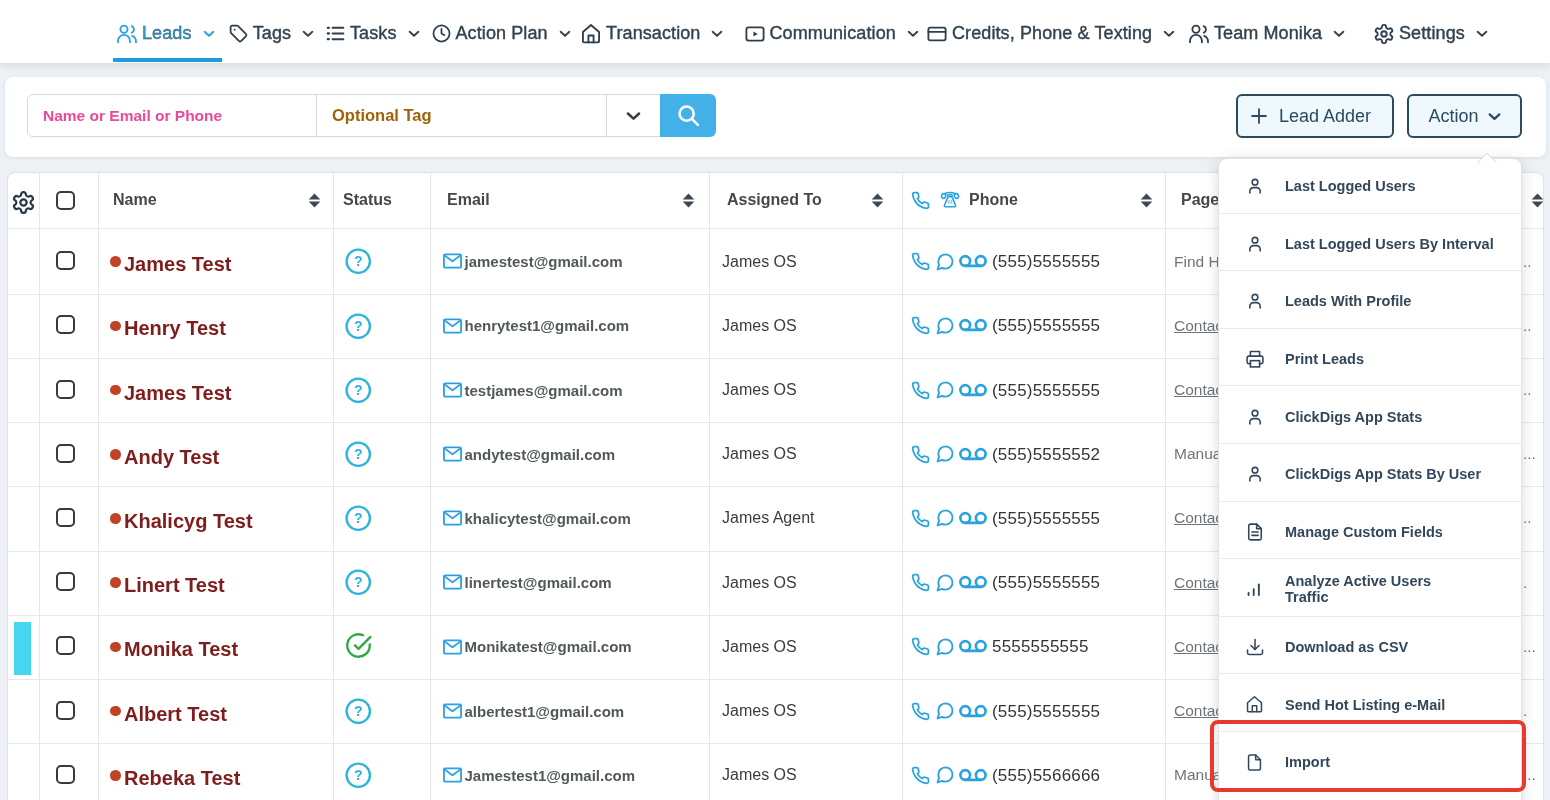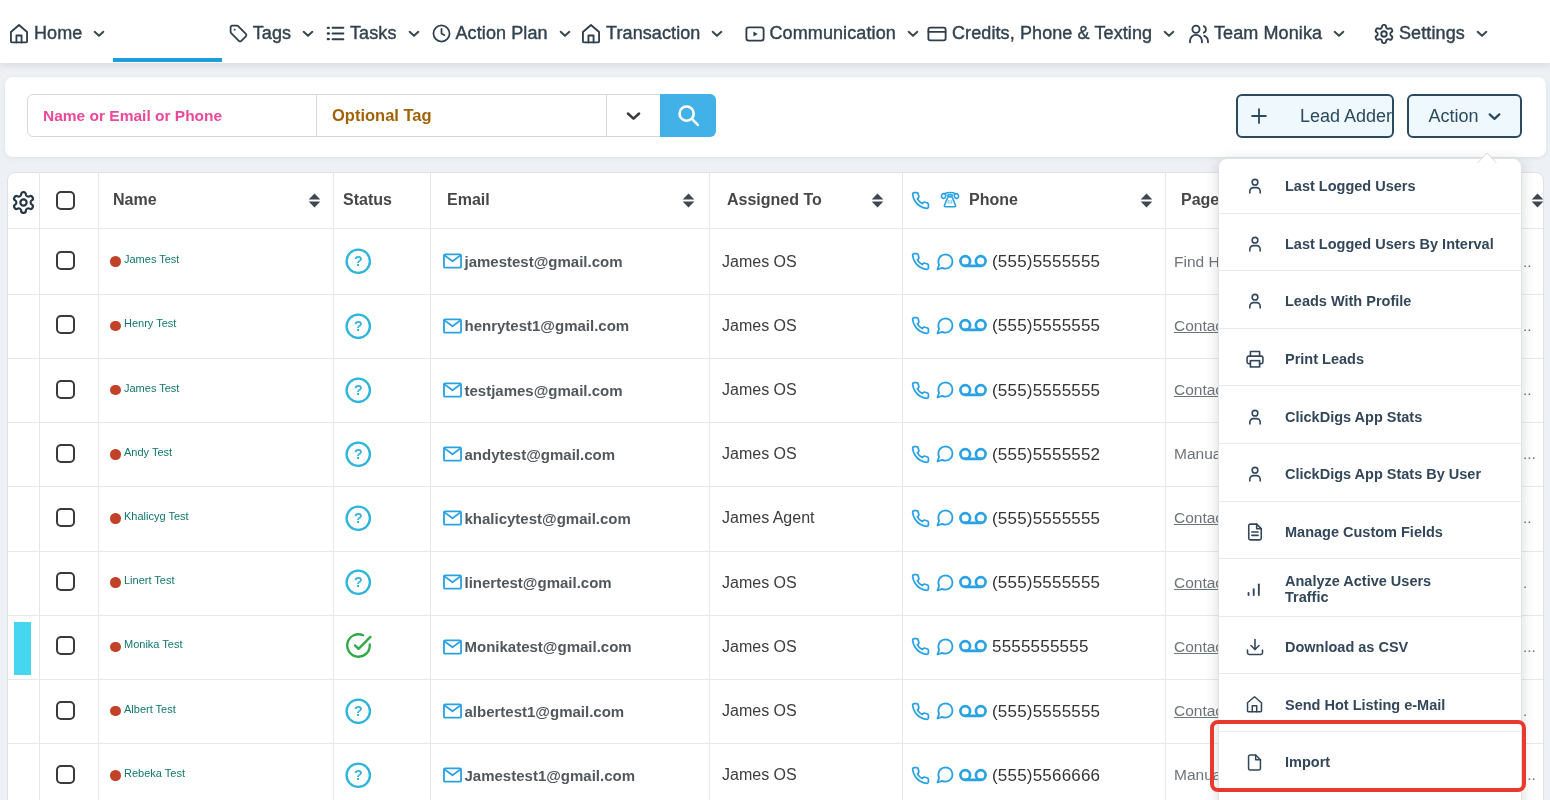--- a/index.html
+++ b/index.html
@@ -18,47 +18,49 @@
   display:flex;align-items:center;padding-left:15px;font-size:17px}
 .btn{position:absolute;top:94px;height:44px;border:2px solid #2c4a5e;border-radius:6px;
   background:#eef8fd;display:flex;align-items:center;justify-content:center;gap:9px;
   font-size:18px;color:#2c4a5e;font-weight:400}
 .tbl{position:absolute;left:7px;top:172px;width:1537px;height:642px;background:#fff;
   border:1px solid #dde2e6;border-radius:8px 8px 0 0}
 .vline{position:absolute;top:172px;width:1px;background:#e4e7ea}
 .hline{position:absolute;left:8px;width:1535px;height:1px;background:#e6e9ec}
 .hdr{position:absolute;font-size:16px;font-weight:bold;color:#474747;white-space:nowrap}
 .cell{position:absolute;white-space:nowrap;font-size:16px;color:#3c3c3c}
-.name{font-weight:normal;color:#0f766e;font-size:11px}
+.name{font-weight:bold;color:#7f1d1d;font-size:20px}
 .mail{font-weight:bold;color:#51585c;font-size:15px}
 .num{color:#343434;font-size:17px;letter-spacing:.2px}
 .pgsrc{font-size:15.5px;color:#6e757a;overflow:hidden;text-overflow:ellipsis}
 .cb{position:absolute;left:55.5px;width:19px;height:19px;border:2px solid #3a3a3a;border-radius:5px}
 .dot{position:absolute;left:110px;width:10.5px;height:10.5px;border-radius:50%;background:#c14227}
 .menu{position:absolute;left:1218px;top:158px;width:304px;height:657px;background:#fff;
   border:1px solid #e2e2e2;border-radius:9px;box-shadow:0 3px 14px rgba(40,50,60,.18)}
 .mitem{position:absolute;left:0;width:100%;height:57.6px;display:flex;align-items:center;
   font-size:14.5px;font-weight:bold;color:#33475b}
 .micon{position:absolute;left:27px;display:flex;align-items:center}
 .mtxt{position:absolute;left:67px}
 .msep{position:absolute;left:0;width:100%;height:1px;background:#e8eaec}
 .redbox{position:absolute;left:1210px;top:720px;width:316px;height:72px;
   border:4px solid #e8392e;border-radius:8px;z-index:60}
 .caret{position:absolute;left:1477px;top:148.5px;z-index:55}
 </style></head><body>
 
 <div class="nav">
-<div class="nitem" style="left:8.0px;color:#33424f">
+<div class="nitem" style="left:116.0px;color:#2aa3e1">
       <svg width="22" height="22" viewBox="0 0 24 24" fill="none" style="">
-        <path d="M3.2 9.8 L12 2.2 L20.8 9.8 V20.3 A0.9 0.9 0 0 1 19.9 21.2 H4.1 A0.9 0.9 0 0 1 3.2 20.3 Z" stroke="#2f3e4d" stroke-width="2.0" stroke-linecap="round" stroke-linejoin="round"></path>
-        <path d="M9.2 21.2 V13.6 H14.8 V21.2" stroke="#2f3e4d" stroke-width="2.0" stroke-linecap="round" stroke-linejoin="round"></path>
-      </svg>
-      <span>Home</span>
-      <svg width="12" height="7.5" viewBox="0 0 14 9" fill="none" style="">
-        <path d="M1.8 2.2 L7 7 L12.2 2.2" stroke="#3a474f" stroke-width="2.4" stroke-linecap="round" stroke-linejoin="round"></path>
+        <circle cx="8.7" cy="6.8" r="3.9" stroke="#2aa3e1" stroke-width="2.0"></circle>
+        <path d="M2.2 21 v-1.6 a6.5 6.5 0 0 1 13 0 V21" stroke="#2aa3e1" stroke-width="2.0" stroke-linecap="round" stroke-linejoin="round"></path>
+        <path d="M17.2 3.4 a3.9 3.9 0 0 1 0 7.2" stroke="#2aa3e1" stroke-width="2.0" stroke-linecap="round" stroke-linejoin="round"></path>
+        <path d="M17.6 14.1 a6.5 6.5 0 0 1 4.2 6.1 V21" stroke="#2aa3e1" stroke-width="2.0" stroke-linecap="round" stroke-linejoin="round"></path>
+      </svg>
+      <span>Leads</span>
+      <svg width="12" height="7.5" viewBox="0 0 14 9" fill="none" style="">
+        <path d="M1.8 2.2 L7 7 L12.2 2.2" stroke="#2aa3e1" stroke-width="2.4" stroke-linecap="round" stroke-linejoin="round"></path>
       </svg>
     </div>
 <div class="nitem" style="left:227.7px;color:#33424f">
       <svg width="21" height="21" viewBox="0 0 24 24" fill="none" style="">
         <path d="M3 10.2 V4.6 A1.6 1.6 0 0 1 4.6 3 h5.6 a2 2 0 0 1 1.4 .6 l8.8 8.8 a2 2 0 0 1 0 2.8 l-5.2 5.2 a2 2 0 0 1 -2.8 0 L3.6 11.6 A2 2 0 0 1 3 10.2 Z" stroke="#2f3e4d" stroke-width="2.0" stroke-linecap="round" stroke-linejoin="round"></path>
         <circle cx="7.6" cy="7.6" r="1.1" fill="#2f3e4d"></circle>
       </svg>
       <span>Tags</span>
       <svg width="12" height="7.5" viewBox="0 0 14 9" fill="none" style="">
         <path d="M1.8 2.2 L7 7 L12.2 2.2" stroke="#3a474f" stroke-width="2.4" stroke-linecap="round" stroke-linejoin="round"></path>
@@ -149,21 +151,21 @@
     <svg width="15" height="10" viewBox="0 0 14 9" fill="none" style="">
       <path d="M1.8 2.2 L7 7 L12.2 2.2" stroke="#3b3b3b" stroke-width="2.4" stroke-linecap="round" stroke-linejoin="round"></path>
     </svg>
   </div>
 <div class="abs" style="left:660px;top:94px;width:56px;height:43px;background:#41b1e8;border-radius:0 6px 6px 0;display:flex;align-items:center;justify-content:center">
     <svg width="25" height="25" viewBox="0 0 24 24" fill="none" style="">
       <circle cx="10.2" cy="10.2" r="6.8" stroke="#fff" stroke-width="2.5"></circle>
       <path d="M15.2 15.2 L21 21" stroke="#fff" stroke-width="2.5" stroke-linecap="round" stroke-linejoin="round"></path>
     </svg>
   </div>
-<div class="btn" style="left:1236px;width:158px;justify-content:space-between;padding-left:10px">
+<div class="btn" style="left:1236px;width:158px;justify-content:flex-start;padding-left:10px">
     <svg width="22" height="22" viewBox="0 0 24 24" fill="none" style="">
       <path d="M12 4.5 V19.5" stroke="#2c4a5e" stroke-width="2.0" stroke-linecap="round" stroke-linejoin="round"></path>
       <path d="M4.5 12 H19.5" stroke="#2c4a5e" stroke-width="2.0" stroke-linecap="round" stroke-linejoin="round"></path>
     </svg>
     <span>Lead Adder</span>
   </div>
 <div class="btn" style="left:1407px;width:115px">
     <span>Action</span>
     <svg width="13" height="9" viewBox="0 0 14 9" fill="none" style="">
       <path d="M1.8 2.2 L7 7 L12.2 2.2" stroke="#2c4a5e" stroke-width="2.4" stroke-linecap="round" stroke-linejoin="round"></path>

